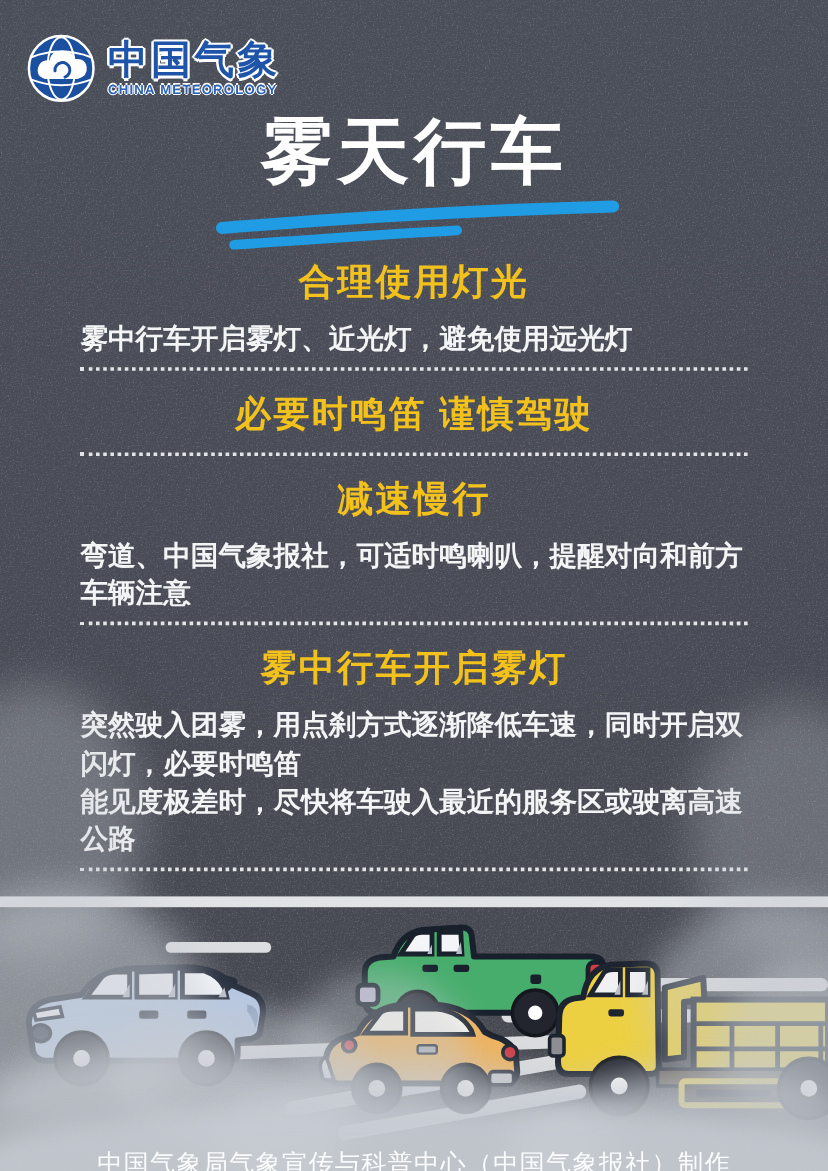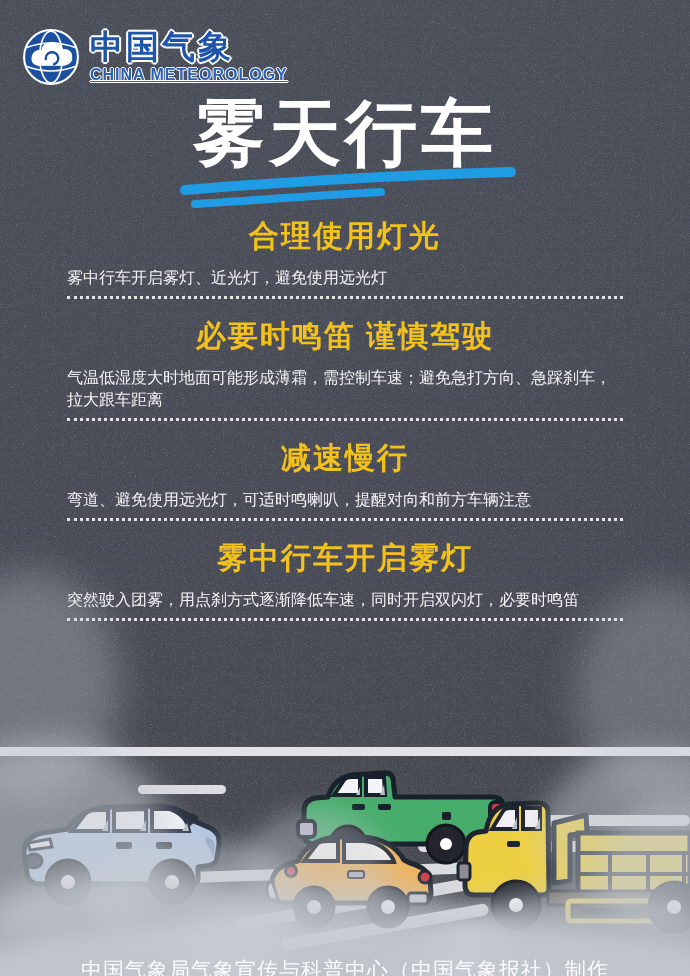--- a/index.html
+++ b/index.html
@@ -11,39 +11,38 @@
   .noise{position:absolute;inset:0;z-index:1;pointer-events:none;opacity:.38;}
 
   
   .logo{position:absolute;left:22px;top:28px;z-index:3;display:flex;align-items:center;gap:10px;}
   .logo-globe{width:58px;height:58px;flex:0 0 auto;}
   .logo-cn{
     font-size:33px;font-weight:bold;color:#1e55a8;letter-spacing:3px;line-height:1;
     text-shadow:-2px 0 #fff,2px 0 #fff,0 -2px #fff,0 2px #fff,-1px -1px #fff,1px 1px #fff,-1px 1px #fff,1px -1px #fff;
   }
   .logo-en{
-    margin-top:3px;font-size:16px;font-weight:bold;color:#2a62b8;letter-spacing:1px;
+    margin-top:3px;font-size:11px;font-weight:bold;color:#2a62b8;letter-spacing:1px;
     text-shadow:-1px 0 #fff,1px 0 #fff,0 -1px #fff,0 1px #fff;
-    text-decoration:underline;
   }
 
   
   .title{
     position:absolute;top:94px;left:0;right:0;z-index:3;text-align:center;
-    font-size:72px;font-weight:900;color:#ffffff;letter-spacing:4px;line-height:1.1;
+    font-size:60px;font-weight:900;color:#ffffff;letter-spacing:4px;line-height:1.1;
   }
   .title-underline{position:absolute;left:163px;top:164px;z-index:2;}
 
   
   .content{position:absolute;left:67px;top:218px;width:556px;z-index:3;}
   .sec-heading{
     text-align:center;font-size:30px;font-weight:bold;color:#f3c11c;
     letter-spacing:2px;margin:0 0 13px 0;line-height:1.2;
   }
-  .sec-body{margin:0;font-size:16px;color:#f3f4f6;line-height:1.38;letter-spacing:0;}
+  .sec-body{margin:0;font-size:23px;color:#f3f4f6;line-height:1.38;letter-spacing:0;font-weight:bold;}
   .dotline{border:0;border-top:3px dotted rgba(240,241,243,.92);height:0;margin:7px 0 19px 0;}
   .section{margin-bottom:0;}
   .section + .section{margin-top:0;}
 
   
   .road{position:absolute;left:0;top:735px;width:690px;height:241px;z-index:2;}
   .solid-line{position:absolute;left:0;top:12px;width:690px;height:9px;background:#e9ebee;opacity:.95;}
   .mark{position:absolute;background:#e7e9ec;border-radius:6px;opacity:.92;}
   .veh{position:absolute;}
   .fog{position:absolute;border-radius:50%;background:#c7ccd3;pointer-events:none;z-index:6;}
@@ -89,33 +88,33 @@
   <div class="content">
 
     <div class="section">
       <h2 class="sec-heading">合理使用灯光</h2>
       <p class="sec-body">雾中行车开启雾灯、近光灯，避免使用远光灯</p>
       <hr class="dotline">
     </div>
 
     <div class="section">
       <h2 class="sec-heading">必要时鸣笛 谨慎驾驶</h2>
-      <p class="sec-body">气温低湿度大时地面可能形成薄霜，需控制车速；避免急打方向、急踩刹车，拉大跟车距离</p>
       <hr class="dotline">
     </div>
 
     <div class="section">
       <h2 class="sec-heading">减速慢行</h2>
-      <p class="sec-body">弯道、避免使用远光灯，可适时鸣喇叭，提醒对向和前方车辆注意</p>
+      <p class="sec-body">弯道、中国气象报社，可适时鸣喇叭，提醒对向和前方车辆注意</p>
       <hr class="dotline">
     </div>
 
     <div class="section">
       <h2 class="sec-heading">雾中行车开启雾灯</h2>
       <p class="sec-body">突然驶入团雾，用点刹方式逐渐降低车速，同时开启双闪灯，必要时鸣笛</p>
+      <p class="sec-body">能见度极差时，尽快将车驶入最近的服务区或驶离高速公路</p>
       <hr class="dotline">
     </div>
   </div>
 
   <div class="road">
     <div class="solid-line"></div>
 
     <div class="mark" style="left:138px;top:50px;width:88px;height:9px;"></div>
     <div class="mark" style="left:455px;top:80px;width:235px;height:11px;"></div>
     <div class="mark" style="left:418px;top:106px;width:252px;height:11px;"></div>

